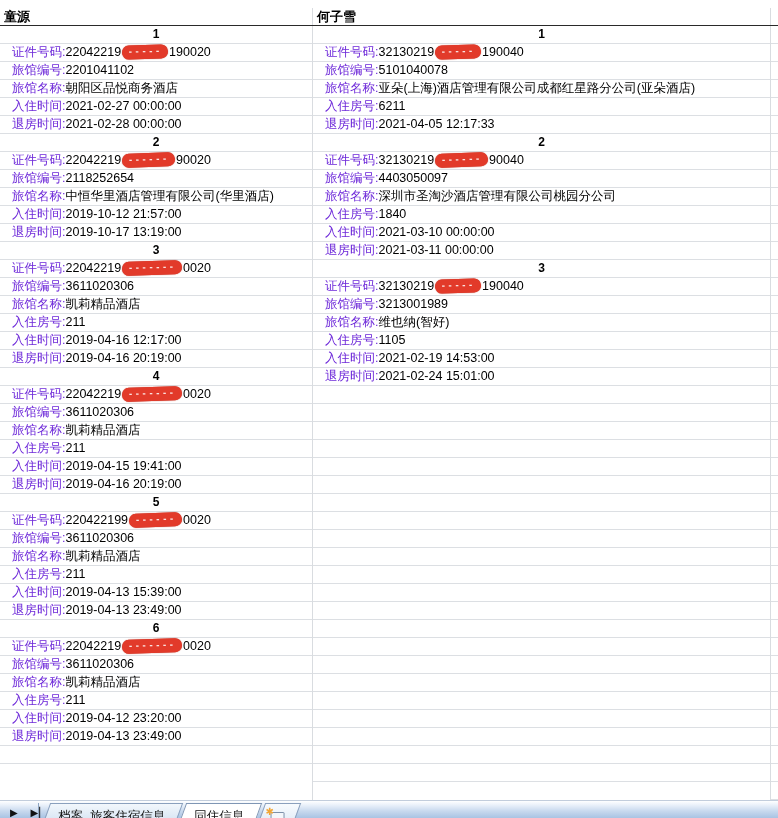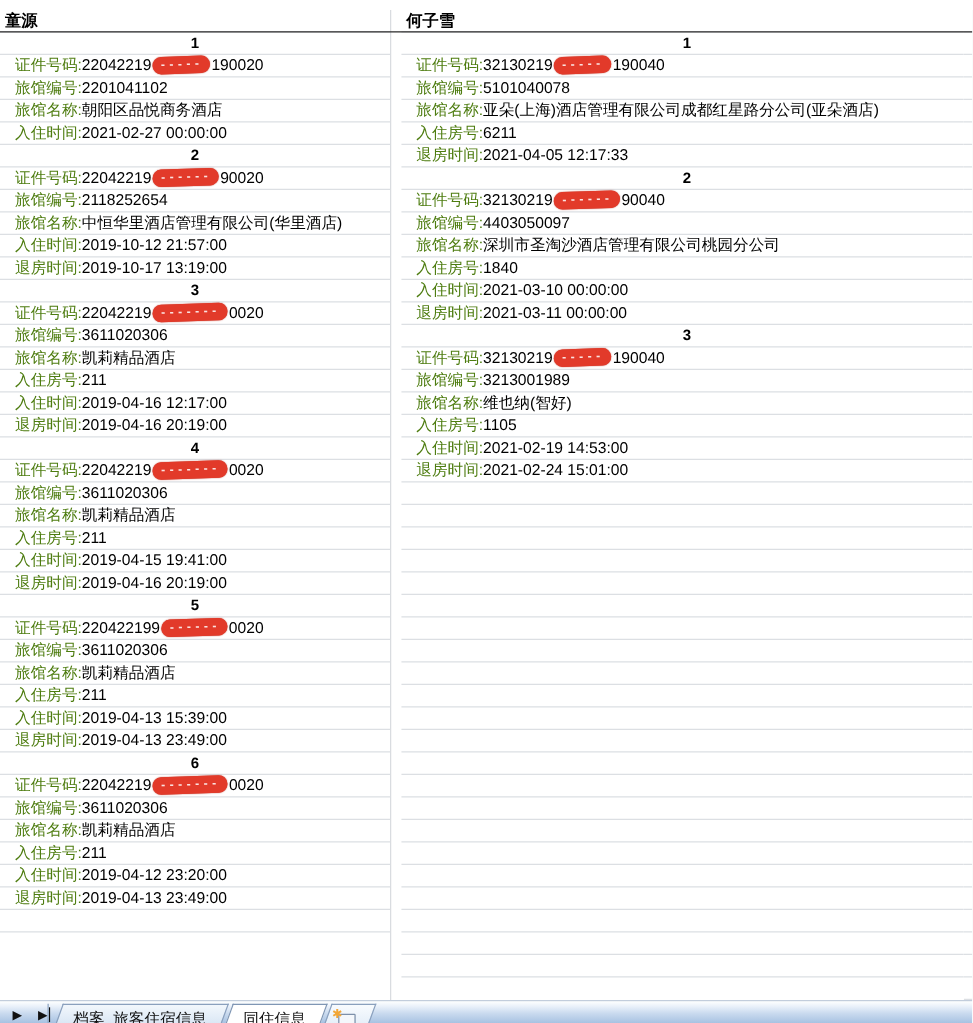--- a/index.html
+++ b/index.html
@@ -4,28 +4,28 @@
 <style>
   html,body{margin:0;padding:0;background:#fff;}
   #screen{
     position:relative; width:778px; height:818px; overflow:hidden; background:#fff;
     font-family:"Liberation Sans","DejaVu Sans",sans-serif; color:#000;margin-top:8px;
   }
   
   .col{position:absolute; top:0; height:792px; box-sizing:border-box; overflow:hidden;
        border-right:1px solid #d9dce0; background:#fff;}
   #colA{left:0;   width:313px;}
-  #colB{left:321px; width:458px;}
+  #colB{left:313px; width:458px;}
   #colC{left:771px; width:7px; border-right:none;}
   .row{height:18px; line-height:17px; box-sizing:border-box; border-bottom:1px solid #dcdfe3;
        white-space:nowrap; font-size:12.5px; padding-left:12px; position:relative;}
   .r-header{font-weight:bold; font-size:13px; padding-left:4px;}
   .r-num{color:#7e8ea6; font-weight:bold; text-align:center; padding-left:0; font-size:12px;}
   .r-empty{padding:0;}
-  .field-label{color:#4d7c0f;}
+  .field-label{color:#6d28d9;}
   .field-value{color:#000;}
   #header-underline{position:absolute; left:0; top:17px; width:778px; height:1px;
        background:#2a2a2a; z-index:5;}
   
   .redact{display:inline-block; height:14px; border-radius:8px; background:#e23a2a;
        vertical-align:middle; margin:0 1px; position:relative; top:-1px;
        transform:rotate(-2deg); box-shadow:0 0 1px #b52618;}
   .redact .dashes{position:absolute; left:0; top:1px; width:100%; text-align:center;
        color:rgba(255,255,255,0.85); font-size:8px; font-weight:bold; letter-spacing:2px;
        line-height:12px; font-family:"DejaVu Sans Mono",monospace;}
@@ -55,20 +55,21 @@
 <div id="screen">
 
   <div id="grid">
     <div id="colA" class="col">
         <div class="row r-header"><span class="field-value">童源</span></div>
         <div class="row r-num"><span class="field-value">1</span></div>
         <div class="row r-field"><span class="field-label">证件号码:</span><span class="field-value">22042219</span><span class="redact" style="width: 46px;"><span class="dashes">-----</span></span><span class="field-value">190020</span></div>
         <div class="row r-field"><span class="field-label">旅馆编号:</span><span class="field-value">2201041102</span></div>
         <div class="row r-field"><span class="field-label">旅馆名称:</span><span class="field-value">朝阳区品悦商务酒店</span></div>
         <div class="row r-field"><span class="field-label">入住时间:</span><span class="field-value">2021-02-27 00:00:00</span></div>
+        <div class="row r-field"><span class="field-label">退房时间:</span><span class="field-value">2021-02-28 00:00:00</span></div>
         <div class="row r-num"><span class="field-value">2</span></div>
         <div class="row r-field"><span class="field-label">证件号码:</span><span class="field-value">22042219</span><span class="redact" style="width: 53px;"><span class="dashes">------</span></span><span class="field-value">90020</span></div>
         <div class="row r-field"><span class="field-label">旅馆编号:</span><span class="field-value">2118252654</span></div>
         <div class="row r-field"><span class="field-label">旅馆名称:</span><span class="field-value">中恒华里酒店管理有限公司(华里酒店)</span></div>
         <div class="row r-field"><span class="field-label">入住时间:</span><span class="field-value">2019-10-12 21:57:00</span></div>
         <div class="row r-field"><span class="field-label">退房时间:</span><span class="field-value">2019-10-17 13:19:00</span></div>
         <div class="row r-num"><span class="field-value">3</span></div>
         <div class="row r-field"><span class="field-label">证件号码:</span><span class="field-value">22042219</span><span class="redact" style="width: 60px;"><span class="dashes">-------</span></span><span class="field-value">0020</span></div>
         <div class="row r-field"><span class="field-label">旅馆编号:</span><span class="field-value">3611020306</span></div>
         <div class="row r-field"><span class="field-label">旅馆名称:</span><span class="field-value">凯莉精品酒店</span></div>

